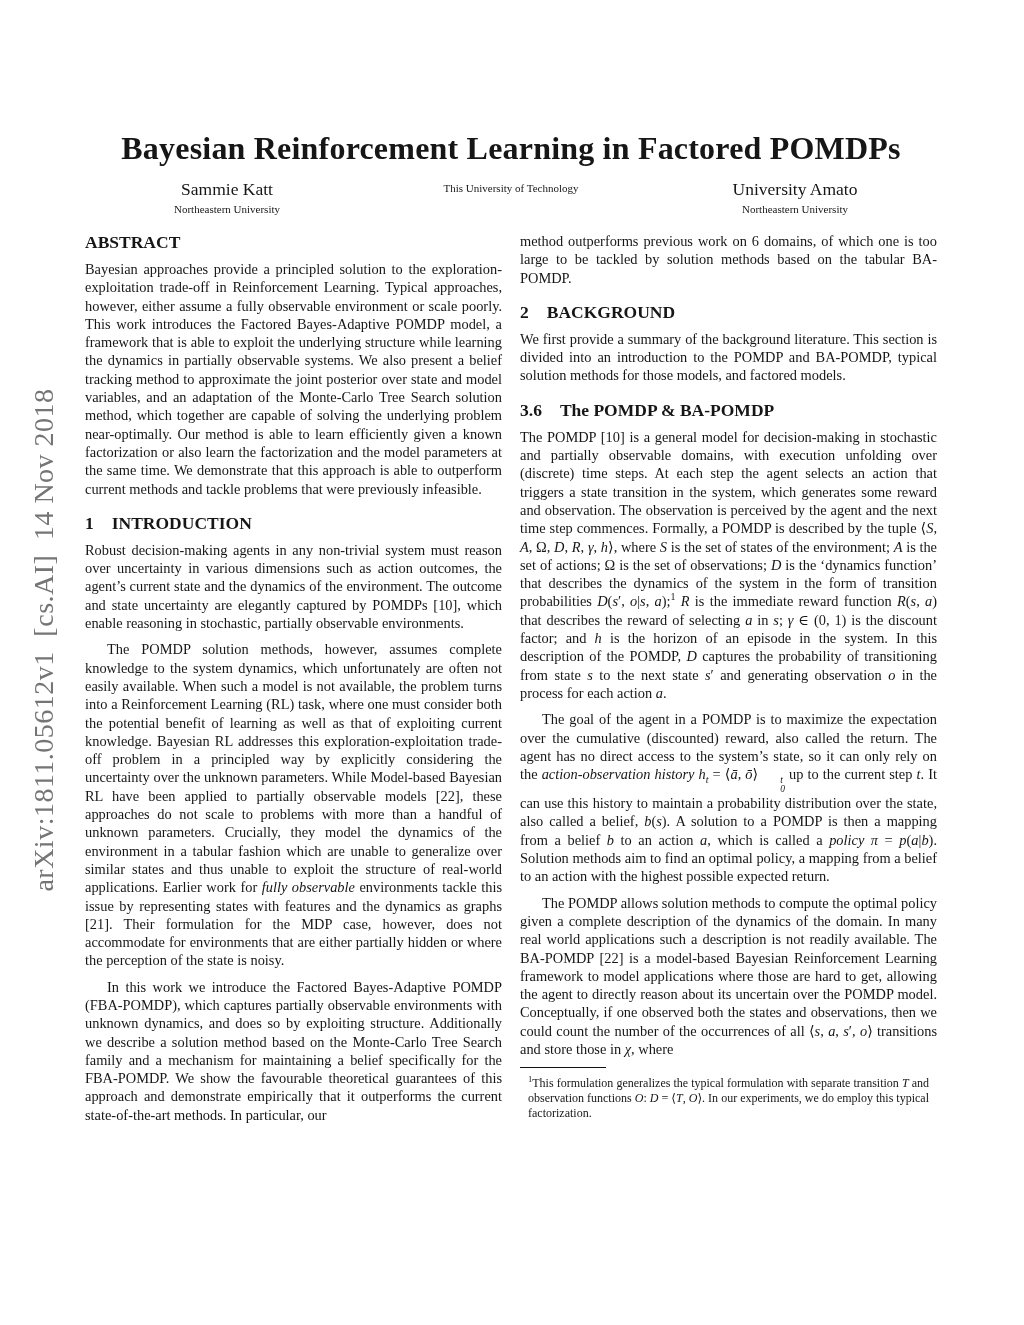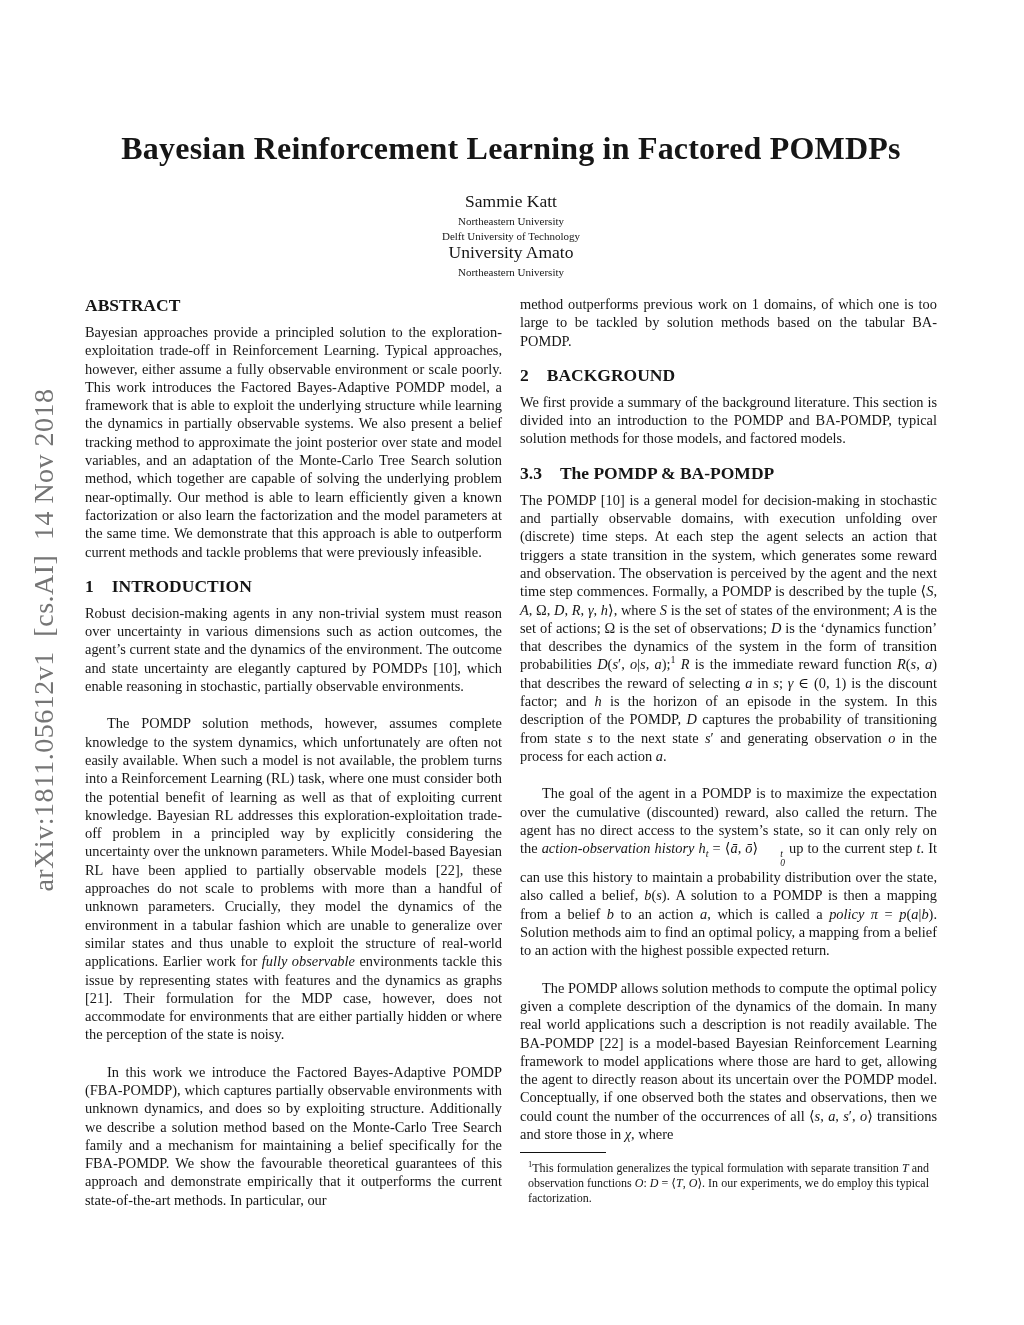--- a/index.html
+++ b/index.html
@@ -18,38 +18,38 @@
     position:absolute;top:640px;left:44px;
     transform:translate(-50%,-50%) rotate(-90deg);
     white-space:nowrap;font-size:28px;letter-spacing:0.5px;
     color:var(--stamp);
   }
   .content{position:absolute;left:85px;top:0;width:852px;}
   .paper-title{
     margin-top:130px;text-align:center;
     font-size:32px;font-weight:bold;letter-spacing:0.2px;
   }
-  .authors{display:flex;margin-top:24px;flex-direction:column;}
+  .authors{display:flex;margin-top:12px;}
   .author{flex:1;text-align:center;}
   .author .name{font-size:17.5px;}
   .author .affil{font-size:11px;margin-top:3px;}
   .columns{display:flex;gap:18px;margin-top:17px;align-items:flex-start;}
   .col{width:417px;}
   h2.sec{
     display:flex;align-items:flex-end;
     font-size:17.5px;font-weight:bold;
     margin:15px 0 7px 0;
   }
   h2.sec .num{margin-right:18px;}
   h2.sec.first{margin-top:0;}
   p.body{
     font-size:14.4px;line-height:18.3px;text-align:justify;
     margin:0;
   }
-  p.indent{text-indent:22px;margin-top:19px;}
+  p.indent{text-indent:22px;margin-top:8px;}
   .stk{
     display:inline-flex;flex-direction:column;align-items:flex-start;
     font-size:9.5px;line-height:9px;vertical-align:-4px;font-style:italic;
   }
   sup{font-size:10px;line-height:0;}
   sub{font-size:10px;line-height:0;}
   .footnote{margin-top:9px;}
   .footnote-rule{width:86px;border:none;border-top:1.2px solid #111;margin:0 0 5px 0;}
   .footnote-text{
     font-size:12px;line-height:14.8px;text-align:justify;margin:8px;
@@ -66,21 +66,21 @@
   <div class="content">
 
     <div class="paper-title">Bayesian Reinforcement Learning in Factored POMDPs</div>
 
     <div class="authors">
       <div class="author">
         <div class="name">Sammie Katt</div>
         <div class="affil">Northeastern University</div>
       </div>
       <div class="author">
-        <div class="affil">Delft University of Technology</div>
+        <div class="affil">This University of Technology</div>
       </div>
       <div class="author">
         <div class="name">University Amato</div>
         <div class="affil">Northeastern University</div>
       </div>
     </div>
 
     <div class="columns">
 
       <div class="col">
@@ -92,30 +92,30 @@
         <h2 class="sec">
           <span class="num">1</span>
           <span>INTRODUCTION</span>
         </h2>
         <p class="body">Robust decision-making agents in any non-trivial system must reason over uncertainty in various dimensions such as action outcomes, the agent’s current state and the dynamics of the environment. The outcome and state uncertainty are elegantly captured by POMDPs [10], which enable reasoning in stochastic, partially observable environments.</p>
         <p class="body indent">The POMDP solution methods, however, assumes complete knowledge to the system dynamics, which unfortunately are often not easily available. When such a model is not available, the problem turns into a Reinforcement Learning (RL) task, where one must consider both the potential benefit of learning as well as that of exploiting current knowledge. Bayesian RL addresses this exploration-exploitation trade-off problem in a principled way by explicitly considering the uncertainty over the unknown parameters. While Model-based Bayesian RL have been applied to partially observable models [22], these approaches do not scale to problems with more than a handful of unknown parameters. Crucially, they model the dynamics of the environment in a tabular fashion which are unable to generalize over similar states and thus unable to exploit the structure of real-world applications. Earlier work for <i>fully observable</i> environments tackle this issue by representing states with features and the dynamics as graphs [21]. Their formulation for the MDP case, however, does not accommodate for environments that are either partially hidden or where the perception of the state is noisy.</p>
         <p class="body indent">In this work we introduce the Factored Bayes-Adaptive POMDP (FBA-POMDP), which captures partially observable environments with unknown dynamics, and does so by exploiting structure. Additionally we describe a solution method based on the Monte-Carlo Tree Search family and a mechanism for maintaining a belief specifically for the FBA-POMDP. We show the favourable theoretical guarantees of this approach and demonstrate empirically that it outperforms the current state-of-the-art methods. In particular, our</p>
       </div>
 
       <div class="col">
-        <p class="body">method outperforms previous work on 1 domains, of which one is too large to be tackled by solution methods based on the tabular BA-POMDP.</p>
+        <p class="body">method outperforms previous work on 6 domains, of which one is too large to be tackled by solution methods based on the tabular BA-POMDP.</p>
 
         <h2 class="sec">
           <span class="num">2</span>
           <span>BACKGROUND</span>
         </h2>
         <p class="body">We first provide a summary of the background literature. This section is divided into an introduction to the POMDP and BA-POMDP, typical solution methods for those models, and factored models.</p>
 
         <h2 class="sec">
-          <span class="num">3.3</span>
+          <span class="num">3.6</span>
           <span>The POMDP &amp; BA-POMDP</span>
         </h2>
         <p class="body">The POMDP [10] is a general model for decision-making in stochastic and partially observable domains, with execution unfolding over (discrete) time steps. At each step the agent selects an action that triggers a state transition in the system, which generates some reward and observation. The observation is perceived by the agent and the next time step commences. Formally, a POMDP is described by the tuple ⟨<i>S</i>, <i>A</i>, Ω, <i>D</i>, <i>R</i>, <i>γ</i>, <i>h</i>⟩, where <i>S</i> is the set of states of the environment; <i>A</i> is the set of actions; Ω is the set of observations; <i>D</i> is the ‘dynamics function’ that describes the dynamics of the system in the form of transition probabilities <i>D</i>(<i>s</i>′, <i>o</i>|<i>s</i>, <i>a</i>);<sup>1</sup> <i>R</i> is the immediate reward function <i>R</i>(<i>s</i>, <i>a</i>) that describes the reward of selecting <i>a</i> in <i>s</i>; <i>γ</i> ∈ (0, 1) is the discount factor; and <i>h</i> is the horizon of an episode in the system. In this description of the POMDP, <i>D</i> captures the probability of transitioning from state <i>s</i> to the next state <i>s</i>′ and generating observation <i>o</i> in the process for each action <i>a</i>.</p>
         <p class="body indent">The goal of the agent in a POMDP is to maximize the expectation over the cumulative (discounted) reward, also called the return. The agent has no direct access to the system’s state, so it can only rely on the <i>action-observation history</i> <i>h<sub>t</sub></i> = ⟨<i>ā</i>, <i>ō</i>⟩<span class="stk">
               <span>t</span>
               <span>0</span>
             </span> up to the current step <i>t</i>. It can use this history to maintain a probability distribution over the state, also called a belief, <i>b</i>(<i>s</i>). A solution to a POMDP is then a mapping from a belief <i>b</i> to an action <i>a</i>, which is called a <i>policy</i> <i>π</i> = <i>p</i>(<i>a</i>|<i>b</i>). Solution methods aim to find an optimal policy, a mapping from a belief to an action with the highest possible expected return.</p>
         <p class="body indent">The POMDP allows solution methods to compute the optimal policy given a complete description of the dynamics of the domain. In many real world applications such a description is not readily available. The BA-POMDP [22] is a model-based Bayesian Reinforcement Learning framework to model applications where those are hard to get, allowing the agent to directly reason about its uncertain over the POMDP model. Conceptually, if one observed both the states and observations, then we could count the number of the occurrences of all ⟨<i>s</i>, <i>a</i>, <i>s</i>′, <i>o</i>⟩ transitions and store those in <i>χ</i>, where</p>
 
         <div class="footnote">

